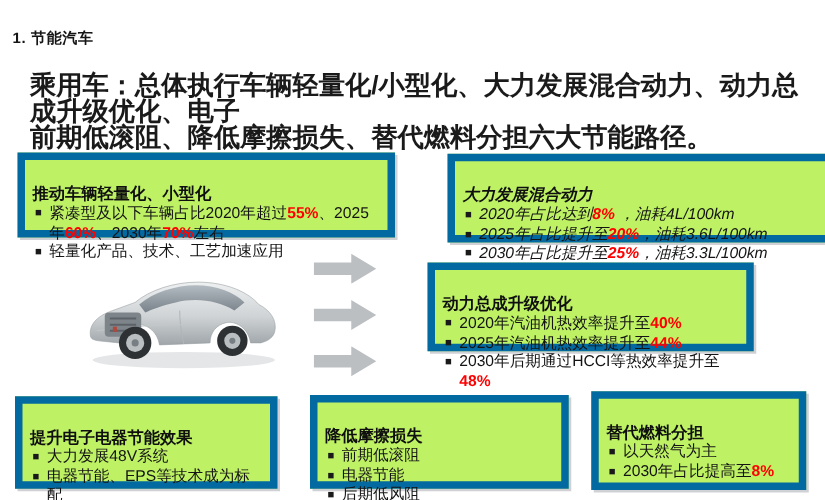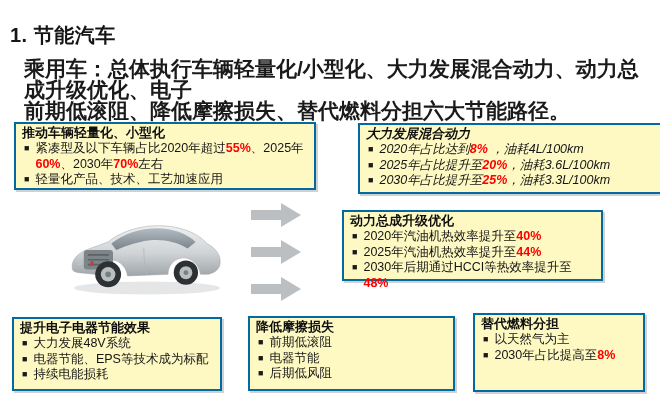--- a/index.html
+++ b/index.html
@@ -2,30 +2,30 @@
 <html><head>
 <meta charset="utf-8">
 <style>
   html,body{margin:0;padding:0;background:#fff;}
   .slide{
     position:relative;width:660px;height:400px;background:#ffffff;overflow:hidden;
     font-family:"Liberation Sans","DejaVu Sans",sans-serif;color:#111;
   }
   .page-title{
     position:absolute;left:10px;top:22px;margin:0;
-    font-size:20px;font-weight:bold;color:#151515;letter-spacing:0.5px;
+    font-size:12px;font-weight:bold;color:#151515;letter-spacing:0.5px;
   }
   .intro{
     position:absolute;left:24px;top:58px;width:630px;margin:0;
     font-size:21px;font-weight:bold;line-height:21px;color:#1a1a1a;
   }
   .box{
-    position:absolute;background:#fef9c3;border:2px solid #0369a1;
+    position:absolute;background:#bef264;border:6px solid #0369a1;
     box-shadow:2px 2px 0 rgba(168,172,176,.55);
-    padding:0 6px 0 6px;box-sizing:border-box;
+    padding:18px 6px 0 6px;box-sizing:border-box;
   }
   .box-title{margin:0;font-size:13px;font-weight:bold;line-height:17px;color:#0f0f0f;}
   .bullet{display:flex;align-items:flex-start;font-size:12.5px;line-height:15.5px;color:#141414;}
   .bsq{flex:0 0 auto;font-size:9px;line-height:15.5px;margin:0 6px 0 2px;color:#1a1a1a;}
   .btext{flex:1 1 auto;}
   .hl{color:#ff0000;font-weight:bold;}
   .box-lightweight{left:14px;top:122px;width:302px;height:68px;}
   .box-hybrid{left:358px;top:123px;width:323px;height:71px;font-style:italic;}
   .box-powertrain{left:342px;top:210px;width:261px;height:71px;}
   .box-electronics{left:12px;top:317px;width:210px;height:74px;}

